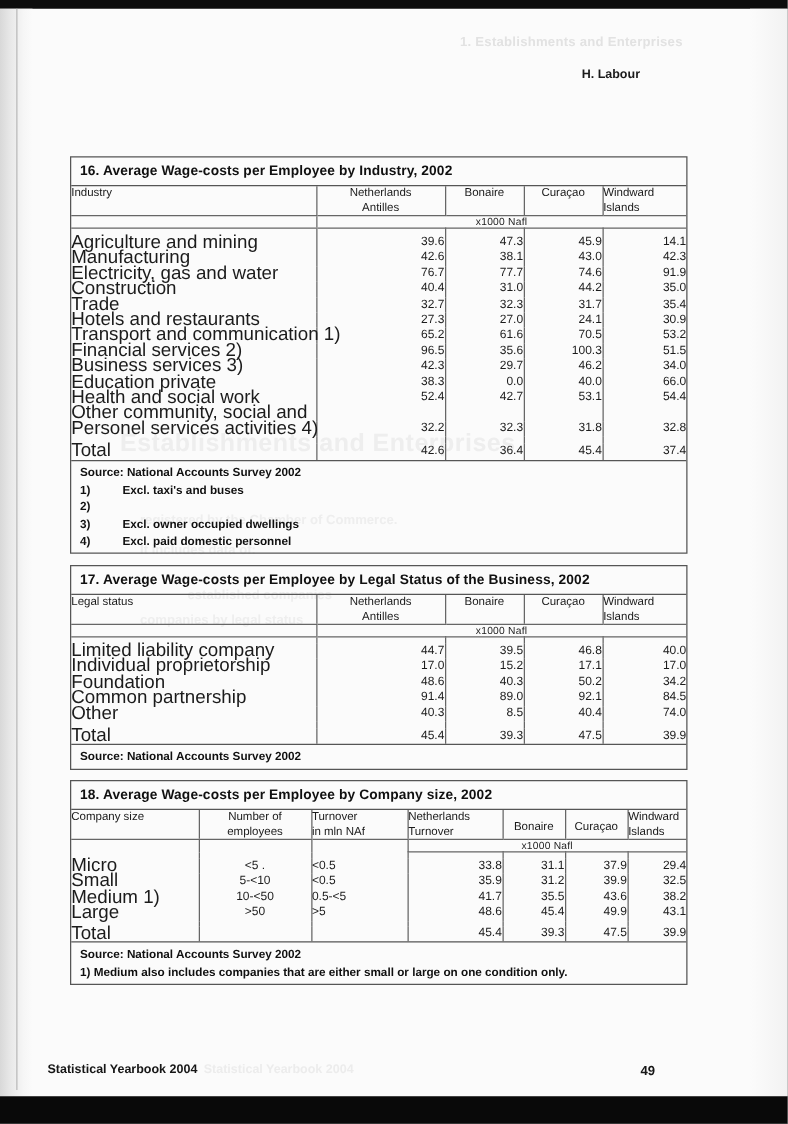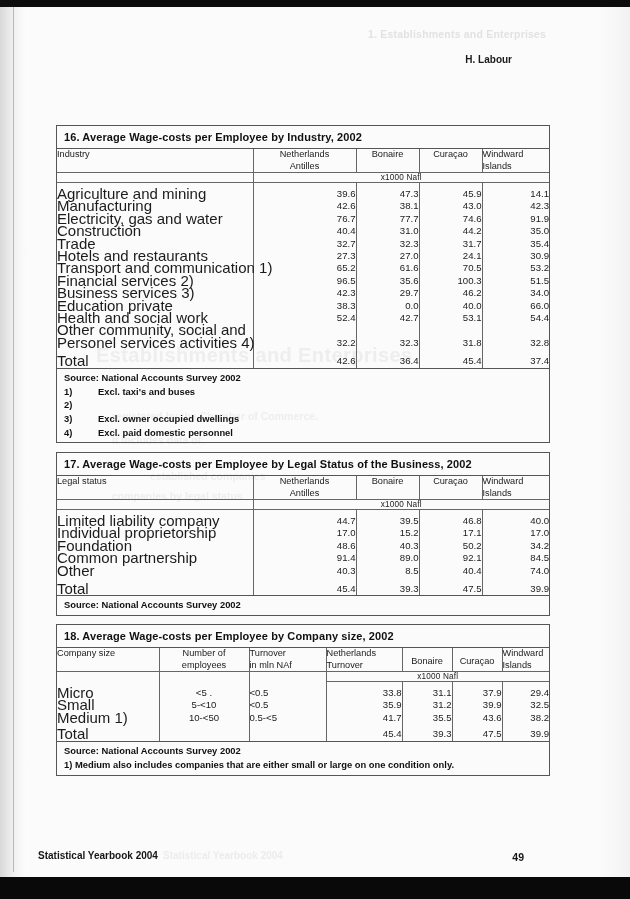--- a/index.html
+++ b/index.html
@@ -561,20 +561,29 @@
         </tr>
         <tr>
           <td class="rowlabel">Medium 1)</td>
           <td class="mid bl">10-&lt;50</td>
           <td class="lft bl">0.5-&lt;5</td>
           <td class="num bl">41.7</td>
           <td class="num bl">35.5</td>
           <td class="num bl">43.6</td>
           <td class="num bl">38.2</td>
         </tr>
+        <tr>
+          <td class="rowlabel">Large</td>
+          <td class="mid bl">&gt;50</td>
+          <td class="lft bl">&gt;5</td>
+          <td class="num bl">48.6</td>
+          <td class="num bl">45.4</td>
+          <td class="num bl">49.9</td>
+          <td class="num bl">43.1</td>
+        </tr>
 
         <tr>
           <td style="height:4px"></td>
           <td class="bl" style="height:4px"></td>
           <td class="bl" style="height:4px"></td>
           <td class="bl" style="height:4px"></td>
           <td class="bl" style="height:4px"></td>
           <td class="bl" style="height:4px"></td>
           <td class="bl" style="height:4px"></td>
         </tr>

